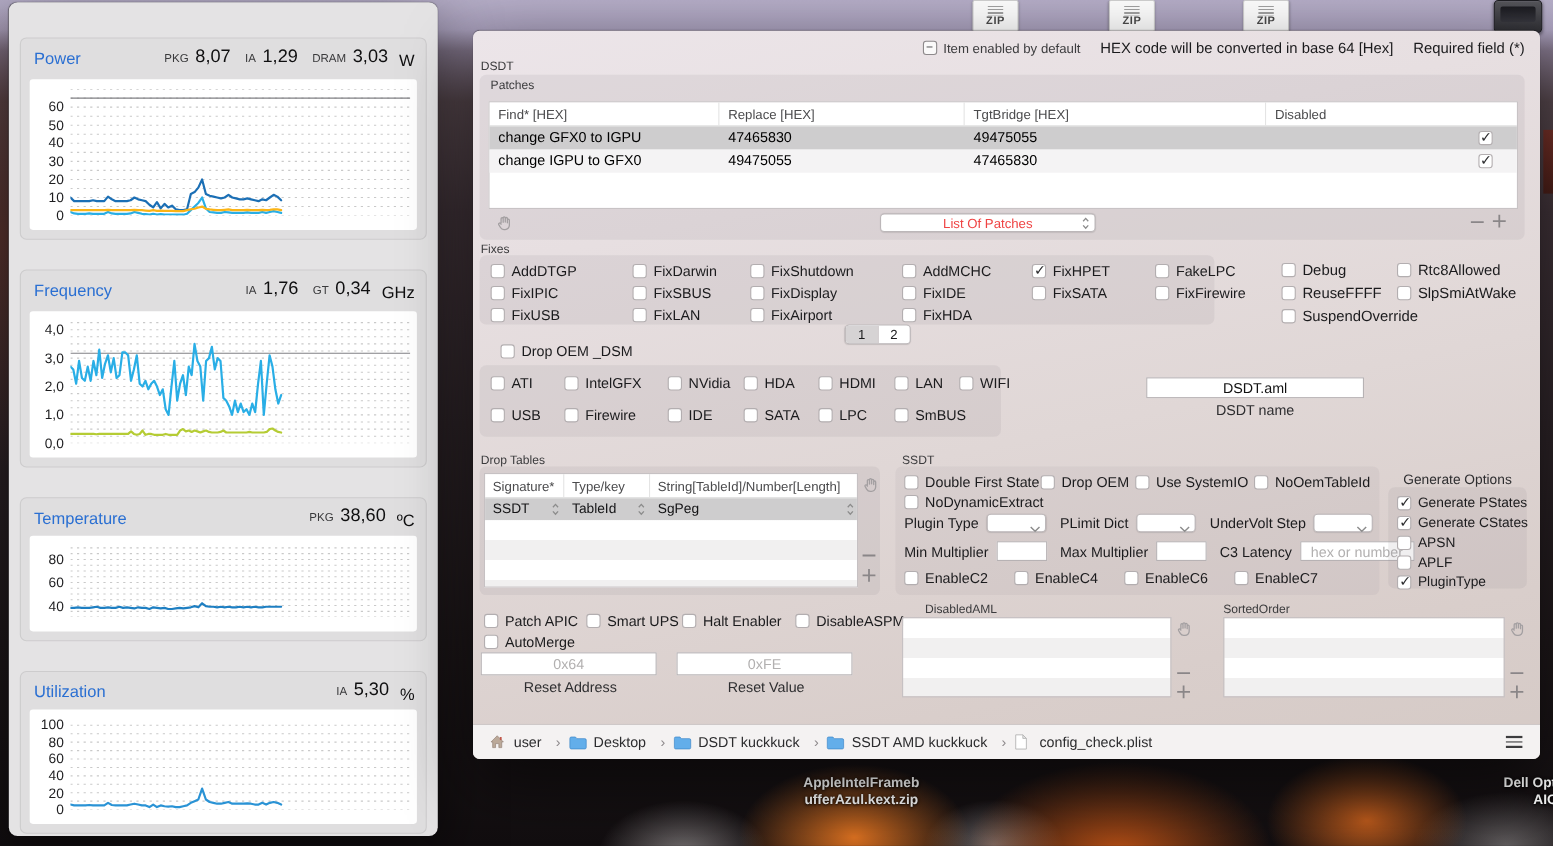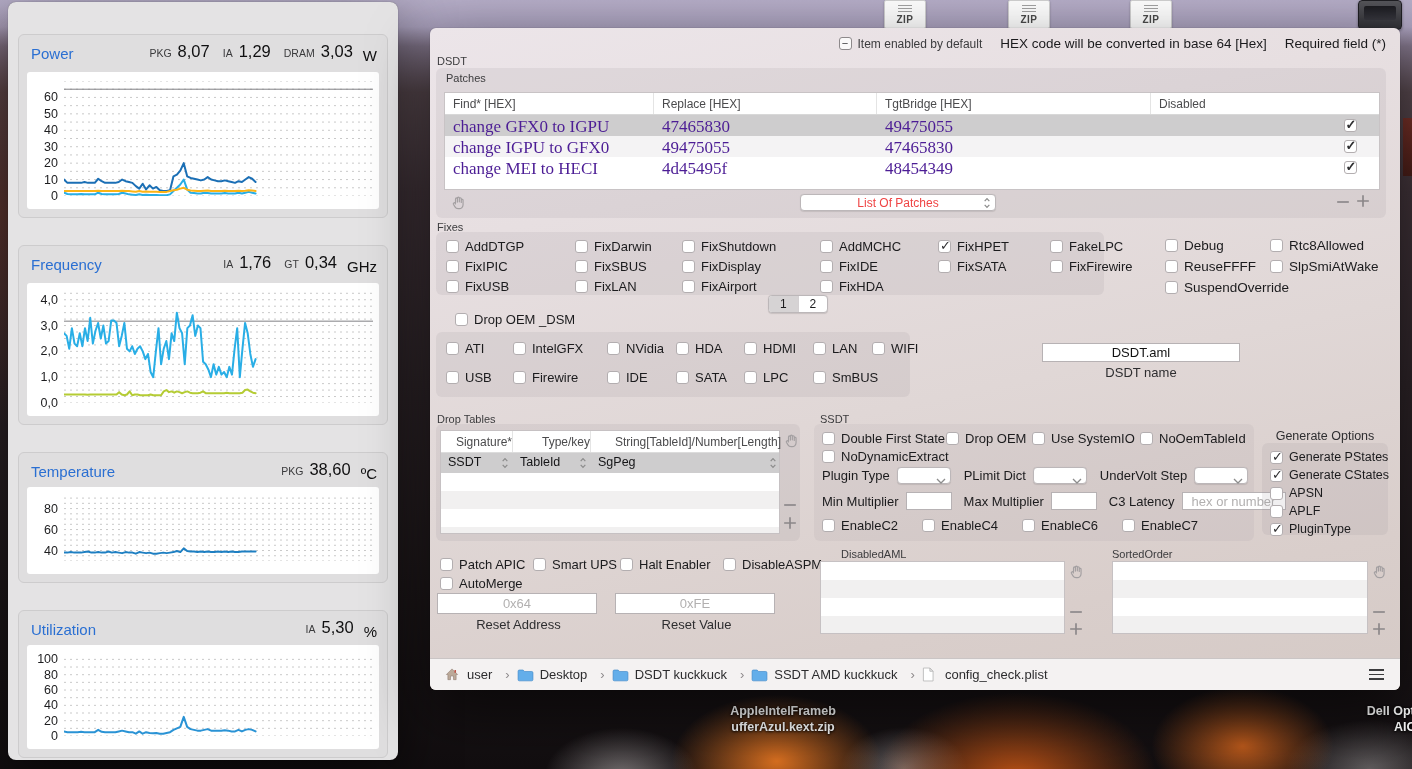--- a/index.html
+++ b/index.html
@@ -87,21 +87,21 @@
 
   
   .pt { position:absolute; left:8px; top:24px; width:936px; height:98px; background:#fff; border:1px solid #c8c3c5; }
   .pt-head, .pt-row { display:grid; grid-template-columns:209px 223px 274px 168px 62px; }
   .pt-head { height:22px; border-bottom:1px solid #d8d8d8; }
   .pt-hcell { font-size:12px; color:#4b4b4d; padding:4px 0 0 8px; border-right:1px solid #e4e4e4; white-space:nowrap; overflow:hidden; }
   .pt-hcell:last-child { border-right:none; }
   .pt-row { height:21px; }
   .pt-row:nth-child(1) { background:#cecdce; }
   .pt-row:nth-child(2) { background:#f4f3f4; }
-  .pt-cell { font-size:17px; color:#4c1d95; padding:2px 0 0 8px; white-space:nowrap; overflow:hidden;font-family:Liberation Serif, serif; }
+  .pt-cell { font-size:13px; color:#000000; padding:2px 0 0 8px; white-space:nowrap; overflow:hidden; }
   .pt-cell.cbcell { display:flex; align-items:center; justify-content:center; padding:0; }
 
   
   .cb { width:13px; height:13px; border:1px solid #b3aeb0; border-radius:3px; background:#fff; display:inline-block; position:relative; flex:none; }
   .cb.checked::after { content:"✓"; position:absolute; left:1px; top:-3px; font-size:13px; font-weight:600; color:#2e2e30; }
   .ckl { display:flex; align-items:center; gap:6px; font-size:13px; color:#1b1b1d; white-space:nowrap; }
   .popup { background:#fff; border:1px solid #bcb7b9; border-radius:4px; position:relative; display:flex; align-items:center; justify-content:center;
     font-size:12px; color:#ef4444; box-shadow:0 .5px 1px rgba(0,0,0,.1); }
   .ud-cap { position:absolute; right:3px; top:50%; transform:translateY(-50%); width:9px; height:13px; display:flex; align-items:center; }
   .chev { position:absolute; right:4px; top:50%; transform:translateY(-50%); width:10px; height:6px; }
@@ -125,21 +125,21 @@
   
   .devices-panel { left:6px; top:304px; width:474px; height:65px; padding:9px 0 0 10px; }
   .dev-row { display:grid; grid-template-columns:67px 94px 69px 68px 69px 59px auto; margin-bottom:14px; }
 
   .dsdt-name-field { left:612px; top:315px; width:198px; height:19px; }
   .dsdt-name-label { left:612px; top:337px; width:198px; text-align:center; font-size:13px; color:#2e2e30; }
 
   
   .dt-panel { left:6px; top:396px; width:364px; height:117px; }
   .dt-table { position:absolute; left:4px; top:6px; width:340px; height:104px; background:#fff; border:1px solid #c6c1c3; }
-  .dt-head { display:grid; grid-template-columns:72px 78px 190px; height:22px; border-bottom:1px solid #dcdcdc;text-align:right; }
+  .dt-head { display:grid; grid-template-columns:72px 78px 190px; height:22px; border-bottom:1px solid #dcdcdc; }
   .dt-hcell { font-size:12px; color:#4b4b4d; padding:4px 0 0 7px; border-right:1px solid #e4e4e4; white-space:nowrap; overflow:hidden; }
   .dt-hcell:last-child { border-right:none; }
   .dt-row { display:grid; grid-template-columns:72px 78px 190px; height:20px; background:#cecdce; }
   .dt-cell { position:relative; font-size:12.5px; color:#141416; padding:2px 0 0 7px; white-space:nowrap; }
   .dt-rest { height:60px; background:repeating-linear-gradient(180deg,#fff 0 18px,#f1f0f0 18px 36px); }
 
   
   .ssdt-panel { left:384px; top:396px; width:440px; height:117px; background:rgba(150,140,146,.10); border-radius:6px; }
   .ssdt-panel .row { position:absolute; left:8px; display:flex; align-items:center; }
   .ssdt-r1 { top:7px; width:424px; display:grid !important; grid-template-columns:124px 86px 108px auto; }
@@ -460,29 +460,20 @@
         </div>
           <div class="pt-row">
           <div class="pt-cell">change IGPU to GFX0</div>
           <div class="pt-cell">49475055</div>
           <div class="pt-cell">47465830</div>
           <div class="pt-cell"></div>
           <div class="pt-cell cbcell">
               <span class="cb checked"></span>
             </div>
         </div>
-          <div class="pt-row">
-          <div class="pt-cell">change MEI to HECI</div>
-          <div class="pt-cell">4d45495f</div>
-          <div class="pt-cell">48454349</div>
-          <div class="pt-cell"></div>
-          <div class="pt-cell cbcell">
-              <span class="cb checked"></span>
-            </div>
-        </div>
         </div>
     </div>
     <span class="hand" style="position:absolute; left:14px; top:126px;"><svg viewBox="0 0 16 16" width="100%" height="100%">
           <path d="M5.2 8.3 V4.6 a0.9 0.9 0 0 1 1.8 0 V7.6 M7 7.4 V3.9 a0.9 0.9 0 0 1 1.8 0 V7.4 M8.8 7.4 V4.4 a0.9 0.9 0 0 1 1.8 0 V8 M10.6 8 V5.8 a0.85 0.85 0 0 1 1.7 0 V10.2 a3.6 3.6 0 0 1 -3.6 3.6 H7.6 a3.4 3.4 0 0 1 -2.9 -1.7 L3.2 9.6 a0.95 0.95 0 0 1 1.6 -1 l0.4 0.7" fill="none" stroke="#a39fa1" stroke-width="1.1" stroke-linecap="round" stroke-linejoin="round"></path>
         </svg></span>
     <div class="popup" style="position:absolute; left:364px; top:126px; width:196px; height:17px;">
       <span>List Of Patches</span>
       <span class="ud-cap">
           <svg viewBox="0 0 8 14" width="8" height="13">
             <path d="M1.5 5 L4 2.2 L6.5 5" fill="none" stroke="#8c8c8c" stroke-width="1.3"></path>

